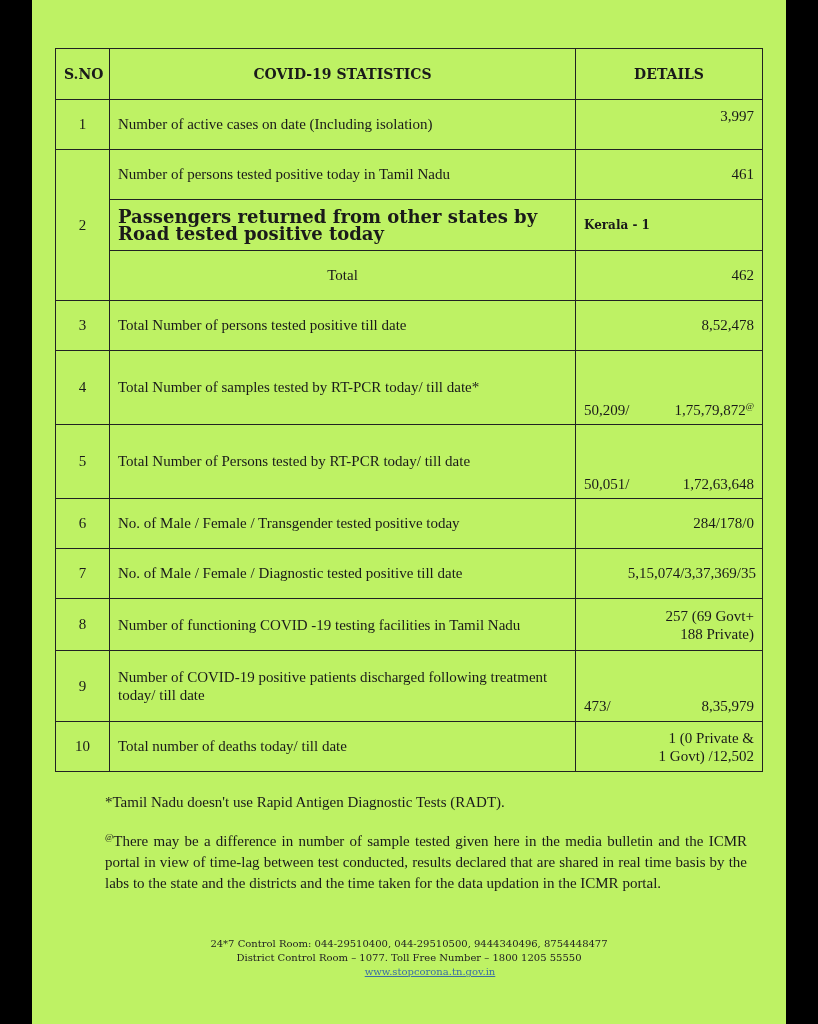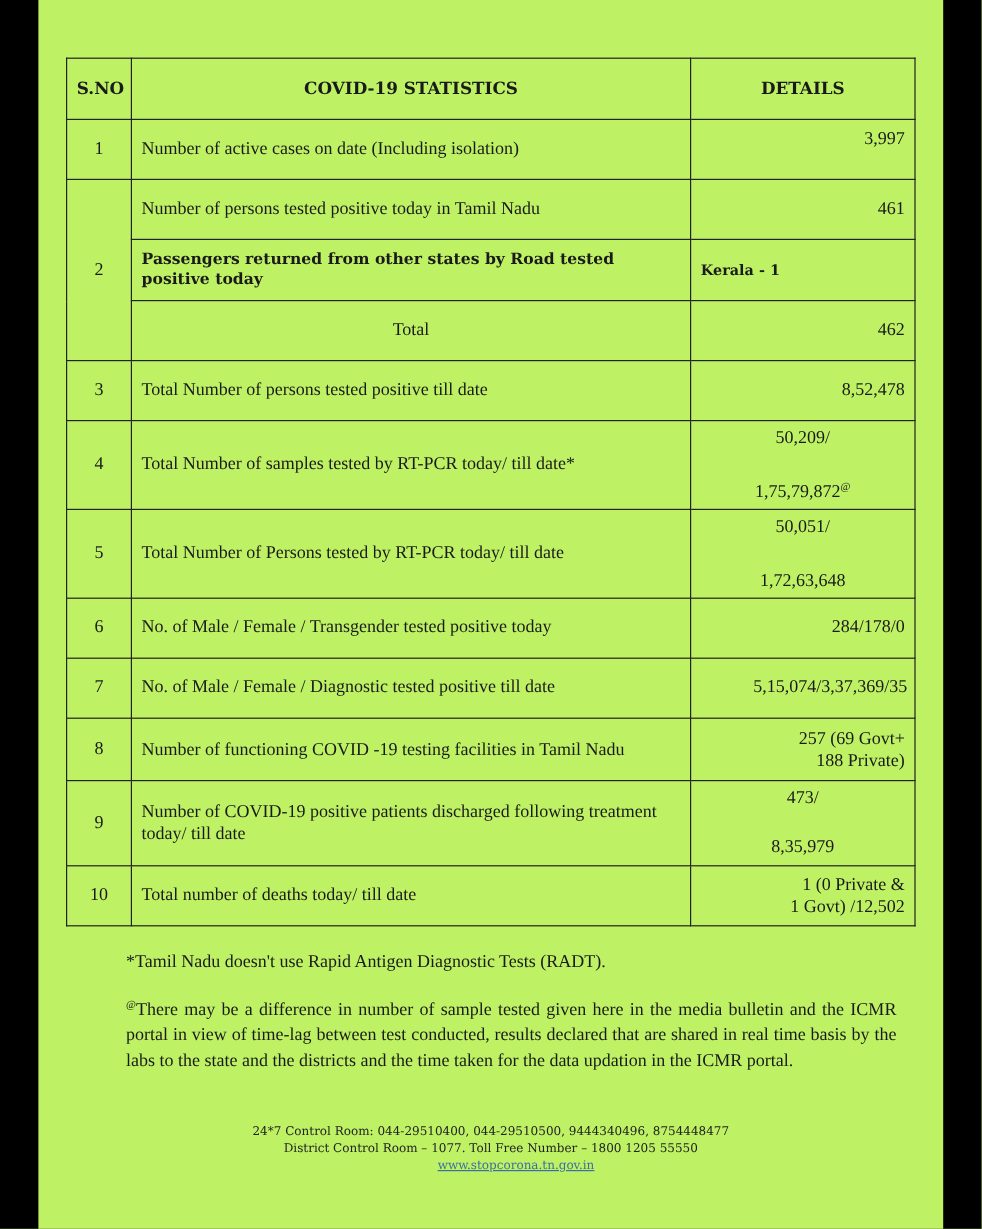--- a/index.html
+++ b/index.html
@@ -21,29 +21,29 @@
   table.stats td, table.stats th {
     border: 1.5px solid #222; padding: 0 8px; vertical-align: middle;
   }
   table.stats th {
     font-family: "DejaVu Serif", serif; font-weight: bold; font-size: 14px;
     height: 50px; text-align: center;
   }
   .c-sno { width: 37px; text-align: center; }
   .c-stat { width: 449px; text-align: left; }
   .c-det { width: 170px; text-align: right; }
-  .bold-stat { font-family: "DejaVu Serif", serif; font-weight: bold; font-size: 13px; line-height: 17px; }
+  .bold-stat { font-family: "DejaVu Serif", serif; font-weight: bold; font-size: 18px; line-height: 17px; }
   .bold-det { font-family: "DejaVu Serif", serif; font-weight: bold; font-size: 12px; text-align: left !important; }
   .center { text-align: center !important; }
   .h51 { height: 50px; }
   .h52 { height: 51px; }
   .h75 { height: 74px; }
   .h72 { height: 71px; }
   .h53 { height: 52px; }
-  .two-line { display: flex; flex-direction: column; justify-content: space-between; align-items: center; height: 62px; }
+  .two-line { display: flex; flex-direction: row; justify-content: space-between; align-items: flex-end; height: 62px; }
   .stack { line-height: 18px; }
   sup { font-size: 9px; }
   .notes {
     position: absolute; left: 73px; top: 792px; width: 642px;
     font-size: 15px; line-height: 21px;
   }
   .note1 { margin: 0 0 14px 0; }
   .note2 { margin: 0; text-align: justify; }
   .footer {
     position: absolute; left: 0; top: 937px; width: 754px; text-align: center;

